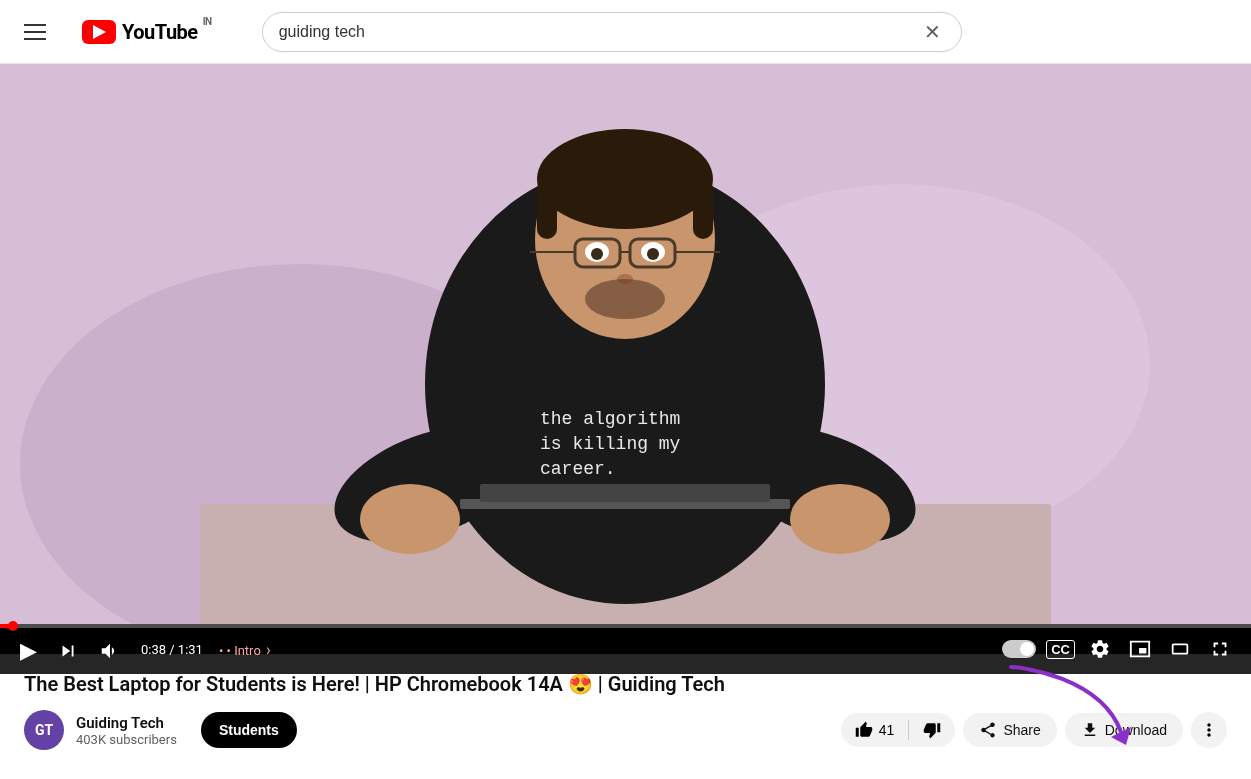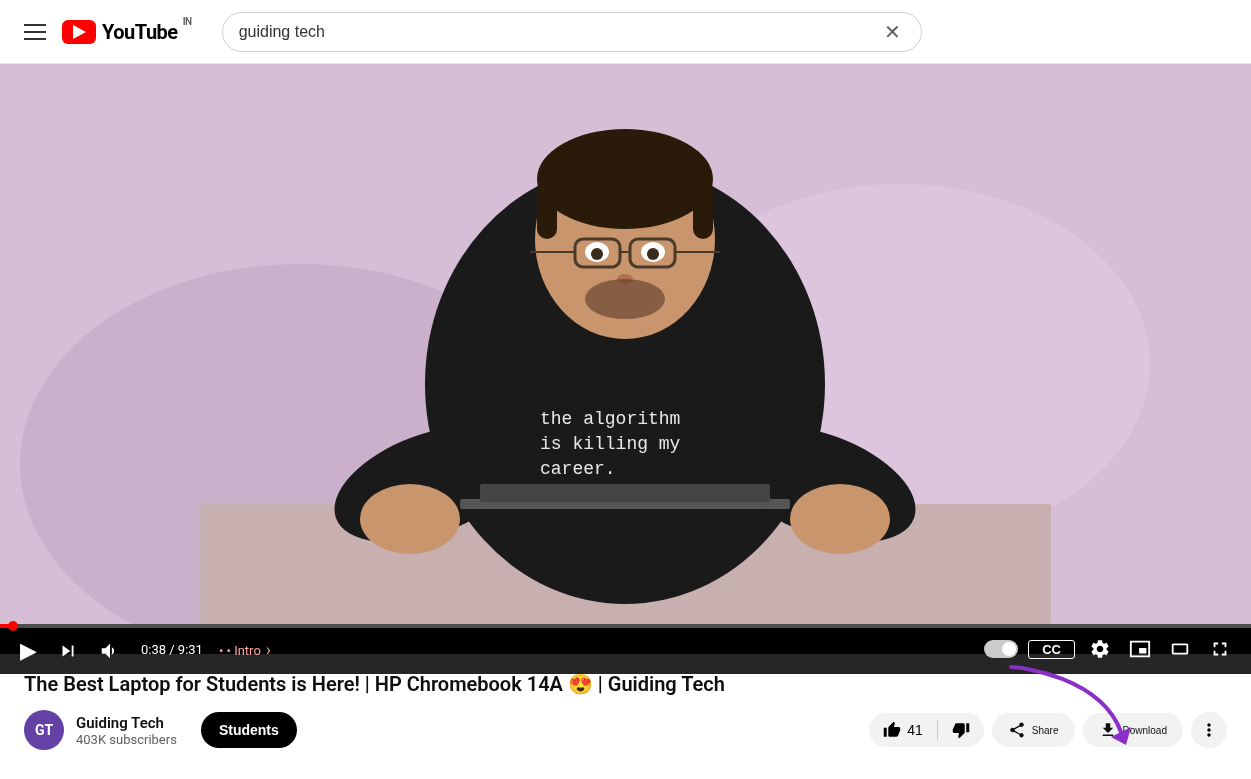--- a/index.html
+++ b/index.html
@@ -15,20 +15,21 @@
     
     .header {
       display: flex;
       align-items: center;
       padding: 8px 16px;
       height: 64px;
       border-bottom: 1px solid #e5e5e5;
       background: #fff;
       position: relative;
       z-index: 10;
+      gap: 20px;
     }
 
     .hamburger-btn {
       background: none;
       border: none;
       cursor: pointer;
       padding: 8px;
       margin-right: 8px;
       display: flex;
       flex-direction: column;
@@ -297,21 +298,21 @@
     }
 
     .action-btn {
       display: flex;
       align-items: center;
       gap: 6px;
       background: #f2f2f2;
       border: none;
       border-radius: 20px;
       padding: 8px 16px;
-      font-size: 10px;
+      font-size: 14px;
       font-weight: 500;
       color: #0f0f0f;
       cursor: pointer;
     }
 
     .action-btn .icon {
       font-size: 16px;
     }
 
     .more-btn {
@@ -506,35 +507,35 @@
 
       <button class="ctrl-btn" style="margin-top: 4px;">
         <svg width="22" height="22" viewBox="0 0 24 24" fill="white">
           <path d="M3 9v6h4l5 5V4L7 9H3zm13.5 3c0-1.77-1.02-3.29-2.5-4.03v8.05c1.48-.73 2.5-2.25 2.5-4.02z"></path>
         </svg>
       </button>
 
       <span class="time-display">
         <span>0:38</span>
         <span> / </span>
-        <span>9:31</span>
+        <span>1:31</span>
       </span>
 
       <span class="chapter-badge">
         • <span>• Intro</span>
         <span style="font-size: 16px; margin-left: 2px;">›</span>
       </span>
 
       <div class="controls-right">
 
         <div class="autoplay-area">
           <div class="autoplay-toggle"></div>
         </div>
 
-        <button class="ctrl-btn" style="font-size: 13px; font-weight: 700; border: 1.5px solid #fff; border-radius: 3px; padding: 1px 13px;">CC</button>
+        <button class="ctrl-btn" style="font-size: 13px; font-weight: 700; border: 1.5px solid #fff; border-radius: 3px; padding: 1px 4px;">CC</button>
 
         <button class="ctrl-btn">
           <svg width="22" height="22" viewBox="0 0 24 24" fill="white">
             <path d="M19.14 12.94c.04-.3.06-.61.06-.94 0-.32-.02-.64-.07-.94l2.03-1.58c.18-.14.23-.41.12-.61l-1.92-3.32c-.12-.22-.37-.29-.59-.22l-2.39.96c-.5-.38-1.03-.7-1.62-.94l-.36-2.54c-.04-.24-.24-.41-.48-.41h-3.84c-.24 0-.43.17-.47.41l-.36 2.54c-.59.24-1.13.57-1.62.94l-2.39-.96c-.22-.08-.47 0-.59.22L2.74 8.87c-.12.21-.08.47.12.61l2.03 1.58c-.05.3-.09.63-.09.94s.02.64.07.94l-2.03 1.58c-.18.14-.23.41-.12.61l1.92 3.32c.12.22.37.29.59.22l2.39-.96c.5.38 1.03.7 1.62.94l.36 2.54c.05.24.24.41.48.41h3.84c.24 0 .44-.17.47-.41l.36-2.54c.59-.24 1.13-.56 1.62-.94l2.39.96c.22.08.47 0 .59-.22l1.92-3.32c.12-.22.07-.47-.12-.61l-2.01-1.58zM12 15.6c-1.98 0-3.6-1.62-3.6-3.6s1.62-3.6 3.6-3.6 3.6 1.62 3.6 3.6-1.62 3.6-3.6 3.6z"></path>
           </svg>
         </button>
 
         <button class="ctrl-btn">
           <svg width="22" height="22" viewBox="0 0 24 24" fill="white">
             <path d="M19 11h-8v6h8v-6zm4 10V3H1v18h22zM3 19V5h18v14H3z"></path>

